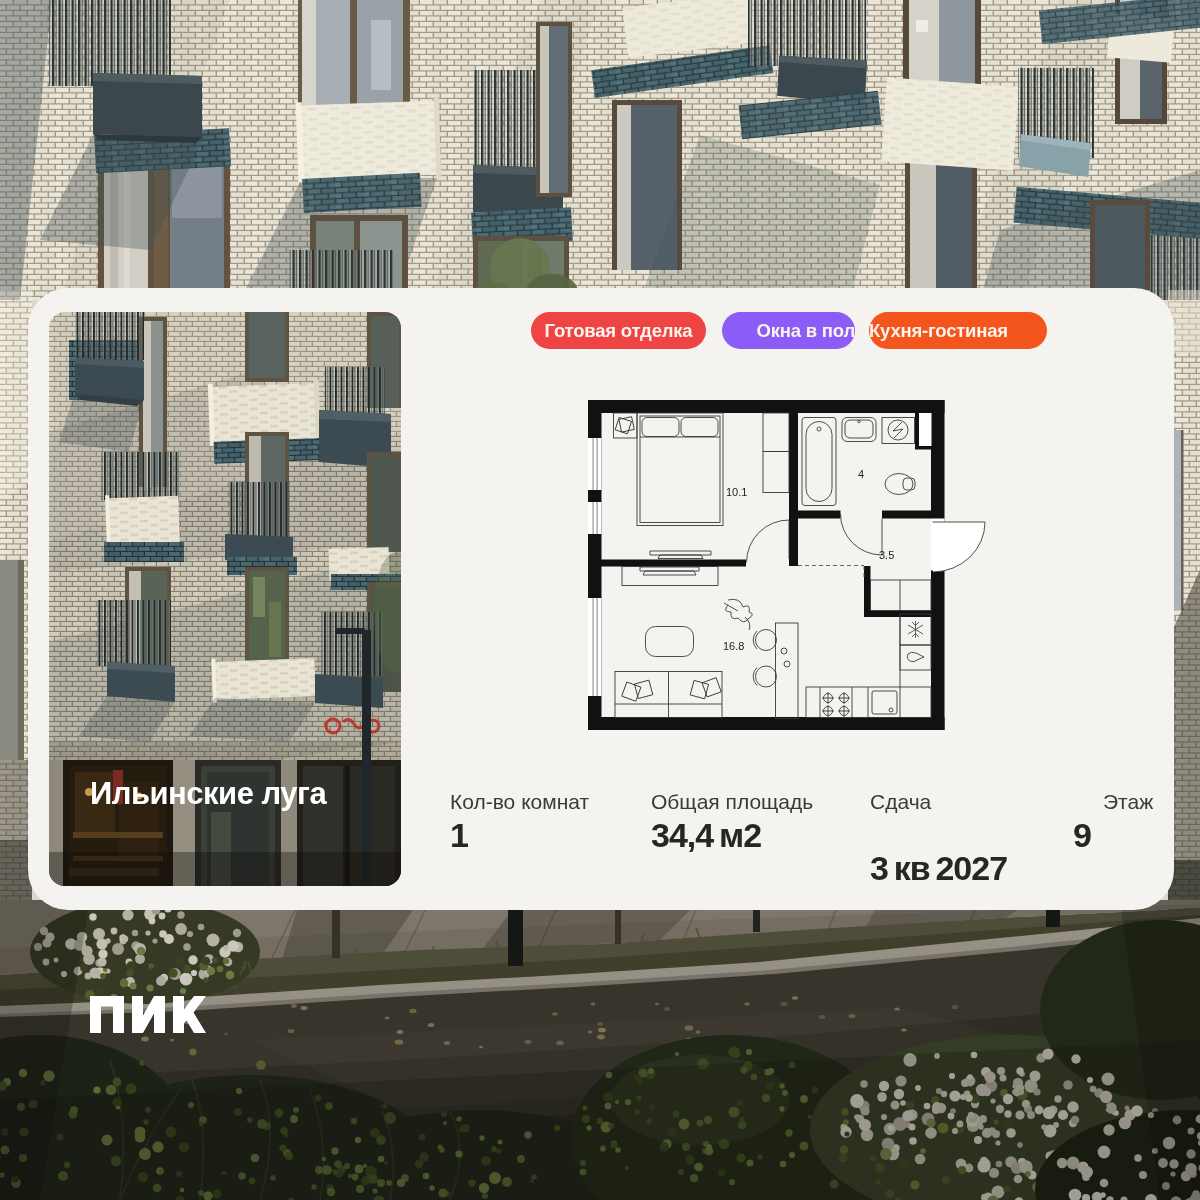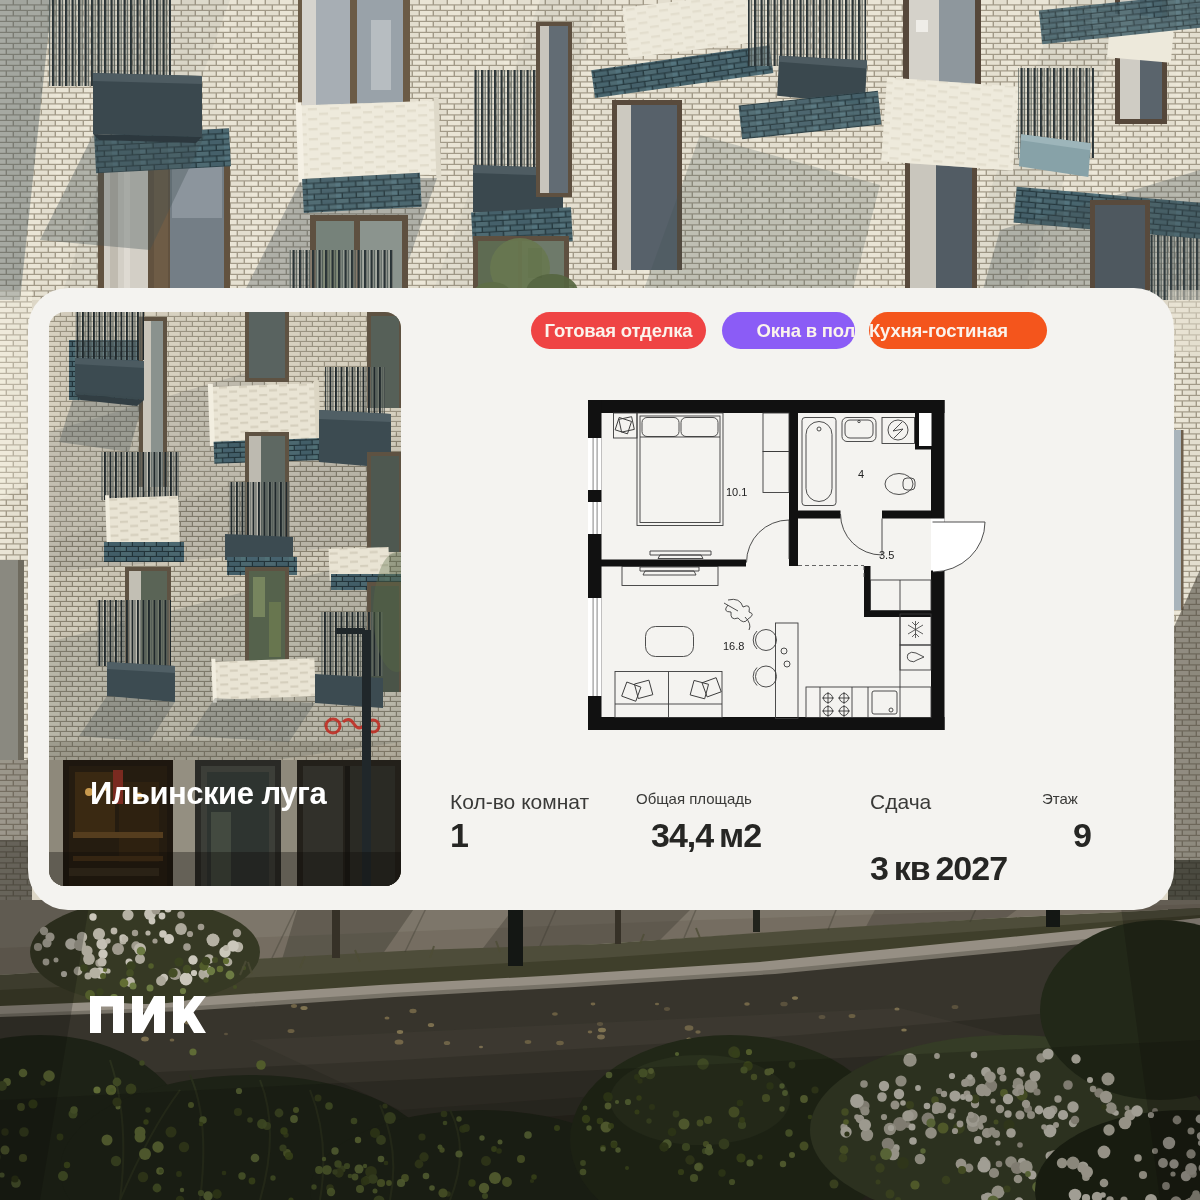--- a/index.html
+++ b/index.html
@@ -1368,27 +1368,27 @@
   <text x="726" y="496">10.1</text>
   <text x="858" y="478">4</text>
   <text x="879" y="559">3.5</text>
   <text x="723" y="650">16.8</text>
 </g>
 </svg>
 
 <div class="abs" style="left:450px;top:790px;color:#3A3A38;font-size:21px;">Кол-во комнат</div>
 <div class="abs" style="left:450px;top:816px;color:#262624;font-size:34px;font-weight:bold;">1</div>
 
-<div class="abs" style="left:636px;top:790px;color:#3A3A38;font-size:15px;">Общая площадь</div>
+<div class="abs" style="left:651px;top:790px;color:#3A3A38;font-size:21px;">Общая площадь</div>
 <div class="abs" style="left:651px;top:816px;color:#262624;font-size:34px;font-weight:bold;letter-spacing:-1px;">34,4 м2</div>
 
 <div class="abs" style="left:870px;top:790px;color:#3A3A38;font-size:21px;">Сдача</div>
 <div class="abs" style="left:870px;top:849px;color:#262624;font-size:34px;font-weight:bold;letter-spacing:-1px;">3 кв 2027</div>
 
-<div class="abs" style="left:1042px;top:790px;color:#3A3A38;font-size:15px;">Этаж</div>
+<div class="abs" style="left:1103px;top:790px;color:#3A3A38;font-size:21px;">Этаж</div>
 <div class="abs" style="left:1073px;top:816px;color:#262624;font-size:34px;font-weight:bold;">9</div>
 
 <svg class="abs" style="left:90px;top:996px" width="116" height="37" viewBox="0 0 116 37">
 <g fill="#fff">
   <path d="M0 0 H34 V37 H23 V10.5 H11 V37 H0 Z"></path>
   <path d="M42 0 H53 V19.5 L64 0 H75 V37 H64 V17.5 L53 37 H42 Z"></path>
   <path d="M83 0 H94 V13.5 L104 0 H116 L103.5 16.5 L116 37 H104 L96.5 24.5 L94 27.5 V37 H83 Z"></path>
 </g>
 </svg>
 </div>

